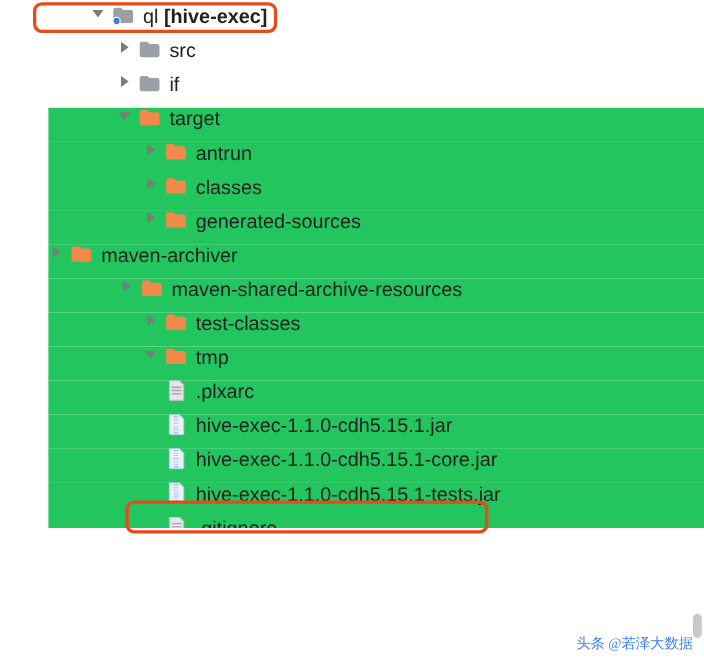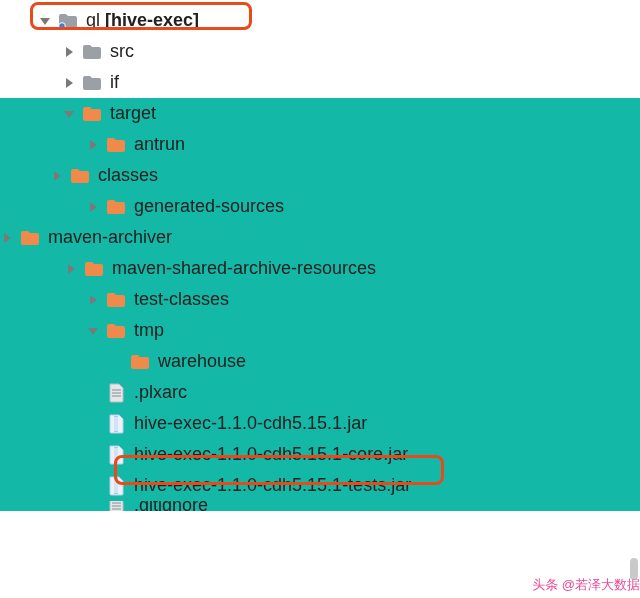--- a/index.html
+++ b/index.html
@@ -9,23 +9,23 @@
     font-family: -apple-system, "Helvetica Neue", Arial, sans-serif;
     font-size: 18px;
     color: #222;
     background: #fff;
     overflow: hidden;
     position: relative;
   }
   .tree { padding-top: 5px; }
   .row {
     display: flex;
-    align-items: center;
     height: 31px;
     white-space: nowrap;
+    margin-left: 44px;
   }
   .arrow {
     width: 14px;
     height: 14px;
     display: inline-flex;
     align-items: center;
     justify-content: center;
     margin-right: 6px;
     flex-shrink: 0;
   }
@@ -34,34 +34,34 @@
     width: 20px;
     height: 18px;
     display: inline-flex;
     align-items: center;
     justify-content: center;
     margin-right: 8px;
     flex-shrink: 0;
   }
   .label { line-height: 1.2; }
   .bold { font-weight: 700; }
-  .highlight-bg { background: #14b8a6; }
+  .highlight-bg { background: #22c55e; }
   .box-red {
     position: absolute;
     border: 3px solid #e84a1a;
     border-radius: 8px;
     pointer-events: none;
   }
   .watermark {
     position: absolute;
-    right: 0;
+    right: 10px;
     bottom: 4px;
     font-size: 13px;
-    color: #ec4899;
-    font-family: Liberation Sans, sans-serif;
+    color: #3b82f6;
+    font-family: Liberation Serif, serif;
   }
   .scrollbar {
     position: absolute;
     right: 2px;
     top: 558px;
     width: 8px;
     height: 22px;
     background: #c9c9c9;
     border-radius: 4px;
   }
@@ -129,21 +129,21 @@
           <path d="M3 1 L10 6 L3 11 Z" fill="#7a7a7a"></path>
         </svg>
       </span>
       <span class="icon">
         <svg width="20" height="18" viewBox="0 0 20 18">
           <path d="M1 4 Q1 2 3 2 L8 2 L10 4 L17 4 Q19 4 19 6 L19 14 Q19 16 17 16 L3 16 Q1 16 1 14 Z" fill="#f0894a"></path>
         </svg>
       </span>
       <span class="label">antrun</span>
     </div>
-    <div class="row highlight-bg" style="padding-left:50px">
+    <div class="row highlight-bg" style="padding-left:86px">
       <span class="arrow">
         <svg width="12" height="12" viewBox="0 0 12 12">
           <path d="M3 1 L10 6 L3 11 Z" fill="#7a7a7a"></path>
         </svg>
       </span>
       <span class="icon">
         <svg width="20" height="18" viewBox="0 0 20 18">
           <path d="M1 4 Q1 2 3 2 L8 2 L10 4 L17 4 Q19 4 19 6 L19 14 Q19 16 17 16 L3 16 Q1 16 1 14 Z" fill="#f0894a"></path>
         </svg>
       </span>
@@ -206,29 +206,20 @@
         <svg width="12" height="12" viewBox="0 0 12 12">
           <path d="M1 3 L11 3 L6 10 Z" fill="#7a7a7a"></path>
         </svg>
       </span>
       <span class="icon">
         <svg width="20" height="18" viewBox="0 0 20 18">
           <path d="M1 4 Q1 2 3 2 L8 2 L10 4 L17 4 Q19 4 19 6 L19 14 Q19 16 17 16 L3 16 Q1 16 1 14 Z" fill="#f0894a"></path>
         </svg>
       </span>
       <span class="label">tmp</span>
-    </div>
-    <div class="row highlight-bg" style="padding-left:110px">
-      <span class="arrow"></span>
-      <span class="icon">
-        <svg width="20" height="18" viewBox="0 0 20 18">
-          <path d="M1 4 Q1 2 3 2 L8 2 L10 4 L17 4 Q19 4 19 6 L19 14 Q19 16 17 16 L3 16 Q1 16 1 14 Z" fill="#f0894a"></path>
-        </svg>
-      </span>
-      <span class="label">warehouse</span>
     </div>
     <div class="row highlight-bg" style="padding-left:86px">
       <span class="arrow"></span>
       <span class="icon">
         <svg width="18" height="20" viewBox="0 0 18 20">
           <path d="M3 1 L12 1 L16 5 L16 18 Q16 19 15 19 L4 19 Q3 19 3 18 Z" fill="#e4e6e9" stroke="#b9bdc2" stroke-width="1"></path>
           <path d="M5 7 L14 7 M5 10 L14 10 M5 13 L14 13" stroke="#a6aab0" stroke-width="1.3"></path>
         </svg>
       </span>
       <span class="label">.plxarc</span>

